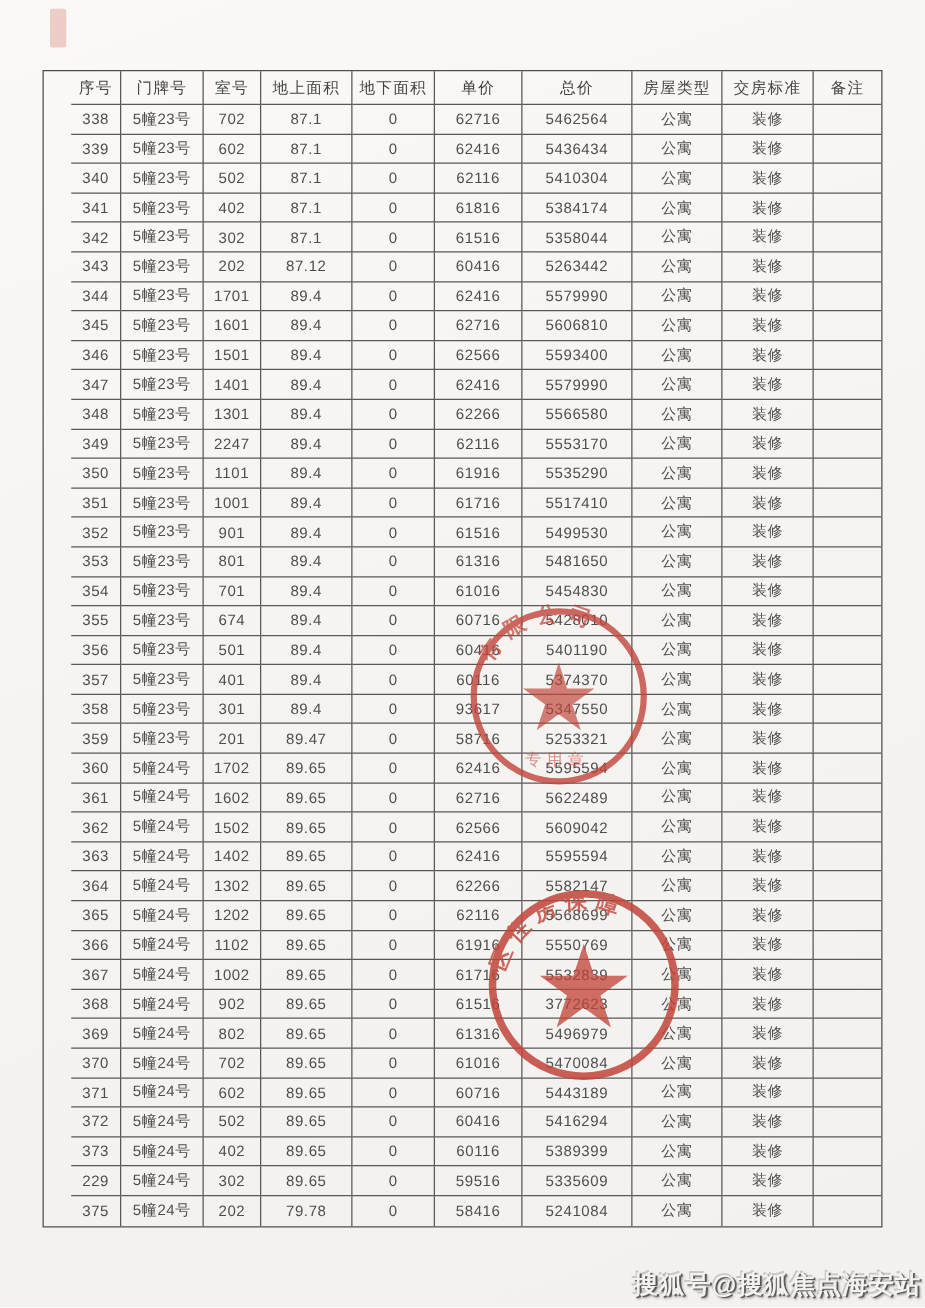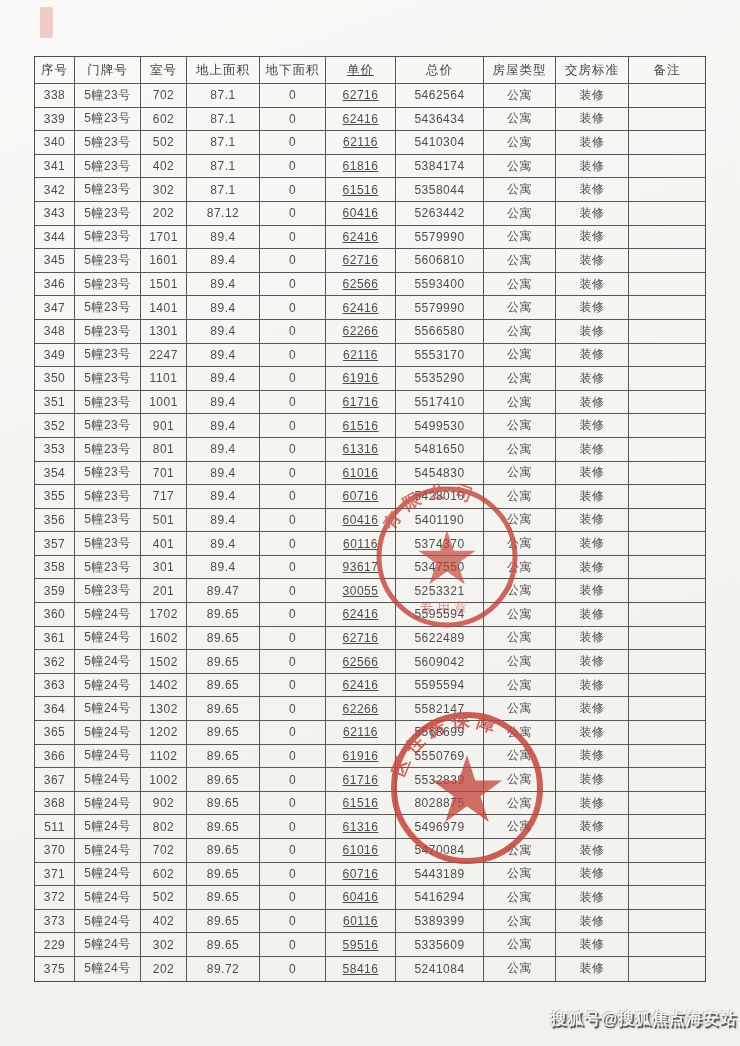--- a/index.html
+++ b/index.html
@@ -35,29 +35,29 @@
     height:23.6px;
     overflow:hidden;white-space:nowrap;
     letter-spacing:0.5px;
   }
   .trow .cell:last-child{border-right:none;font-family:Liberation Serif, serif;}
   .trow:last-child .cell{border-bottom:none;}
   .trow.head .cell{
     height:27px;font-size:12.5px;color:#454545;letter-spacing:1px;
   }
   
-  .c0{width:40px;} .c1{width:66px;} .c2{width:46px;} .c3{width:73px;}
-  .c4{width:66px;} .c5{width:70px;text-decoration:underline;} .c6{width:88px;} .c7{width:72px;}
+  .c0{width:40px;margin-left:22px;} .c1{width:66px;} .c2{width:46px;} .c3{width:73px;}
+  .c4{width:66px;} .c5{width:70px;} .c6{width:88px;} .c7{width:72px;}
   .c8{width:73px;} .c9{width:78px;flex:1;}
   
   .stamp-layer{position:absolute;left:0;top:0;width:740px;height:1046px;pointer-events:none;}
   
   .watermark{
-    position:absolute;right:3px;bottom:16px;
-    font-size:16px;font-weight:bold;letter-spacing:1px;
+    position:absolute;right:3px;bottom:5px;
+    font-size:20px;font-weight:bold;letter-spacing:1px;
     color:#f4f2ef;
     text-shadow:1.5px 1.5px 0 #5a5a5a,-1px -1px 0 #c9c7c4,2px 2px 2px rgba(60,60,60,0.55);
   }
 </style>
 </head>
 <body>
 
 <div class="page">
 
   <div class="seal-fragment"></div>
@@ -276,21 +276,21 @@
           <div class="cell c4">0</div>
           <div class="cell c5">61016</div>
           <div class="cell c6">5454830</div>
           <div class="cell c7">公寓</div>
           <div class="cell c8">装修</div>
           <div class="cell c9"></div>
         </div>
         <div class="trow">
           <div class="cell c0">355</div>
           <div class="cell c1">5幢23号</div>
-          <div class="cell c2">717</div>
+          <div class="cell c2">674</div>
           <div class="cell c3">89.4</div>
           <div class="cell c4">0</div>
           <div class="cell c5">60716</div>
           <div class="cell c6">5428010</div>
           <div class="cell c7">公寓</div>
           <div class="cell c8">装修</div>
           <div class="cell c9"></div>
         </div>
         <div class="trow">
           <div class="cell c0">356</div>
@@ -327,21 +327,21 @@
           <div class="cell c7">公寓</div>
           <div class="cell c8">装修</div>
           <div class="cell c9"></div>
         </div>
         <div class="trow">
           <div class="cell c0">359</div>
           <div class="cell c1">5幢23号</div>
           <div class="cell c2">201</div>
           <div class="cell c3">89.47</div>
           <div class="cell c4">0</div>
-          <div class="cell c5">30055</div>
+          <div class="cell c5">58716</div>
           <div class="cell c6">5253321</div>
           <div class="cell c7">公寓</div>
           <div class="cell c8">装修</div>
           <div class="cell c9"></div>
         </div>
         <div class="trow">
           <div class="cell c0">360</div>
           <div class="cell c1">5幢24号</div>
           <div class="cell c2">1702</div>
           <div class="cell c3">89.65</div>
@@ -436,27 +436,27 @@
           <div class="cell c8">装修</div>
           <div class="cell c9"></div>
         </div>
         <div class="trow">
           <div class="cell c0">368</div>
           <div class="cell c1">5幢24号</div>
           <div class="cell c2">902</div>
           <div class="cell c3">89.65</div>
           <div class="cell c4">0</div>
           <div class="cell c5">61516</div>
-          <div class="cell c6">8028875</div>
-          <div class="cell c7">公寓</div>
-          <div class="cell c8">装修</div>
-          <div class="cell c9"></div>
-        </div>
-        <div class="trow">
-          <div class="cell c0">511</div>
+          <div class="cell c6">3772623</div>
+          <div class="cell c7">公寓</div>
+          <div class="cell c8">装修</div>
+          <div class="cell c9"></div>
+        </div>
+        <div class="trow">
+          <div class="cell c0">369</div>
           <div class="cell c1">5幢24号</div>
           <div class="cell c2">802</div>
           <div class="cell c3">89.65</div>
           <div class="cell c4">0</div>
           <div class="cell c5">61316</div>
           <div class="cell c6">5496979</div>
           <div class="cell c7">公寓</div>
           <div class="cell c8">装修</div>
           <div class="cell c9"></div>
         </div>
@@ -517,21 +517,21 @@
           <div class="cell c5">59516</div>
           <div class="cell c6">5335609</div>
           <div class="cell c7">公寓</div>
           <div class="cell c8">装修</div>
           <div class="cell c9"></div>
         </div>
         <div class="trow">
           <div class="cell c0">375</div>
           <div class="cell c1">5幢24号</div>
           <div class="cell c2">202</div>
-          <div class="cell c3">89.72</div>
+          <div class="cell c3">79.78</div>
           <div class="cell c4">0</div>
           <div class="cell c5">58416</div>
           <div class="cell c6">5241084</div>
           <div class="cell c7">公寓</div>
           <div class="cell c8">装修</div>
           <div class="cell c9"></div>
         </div>
       </div>
   </div>
 

